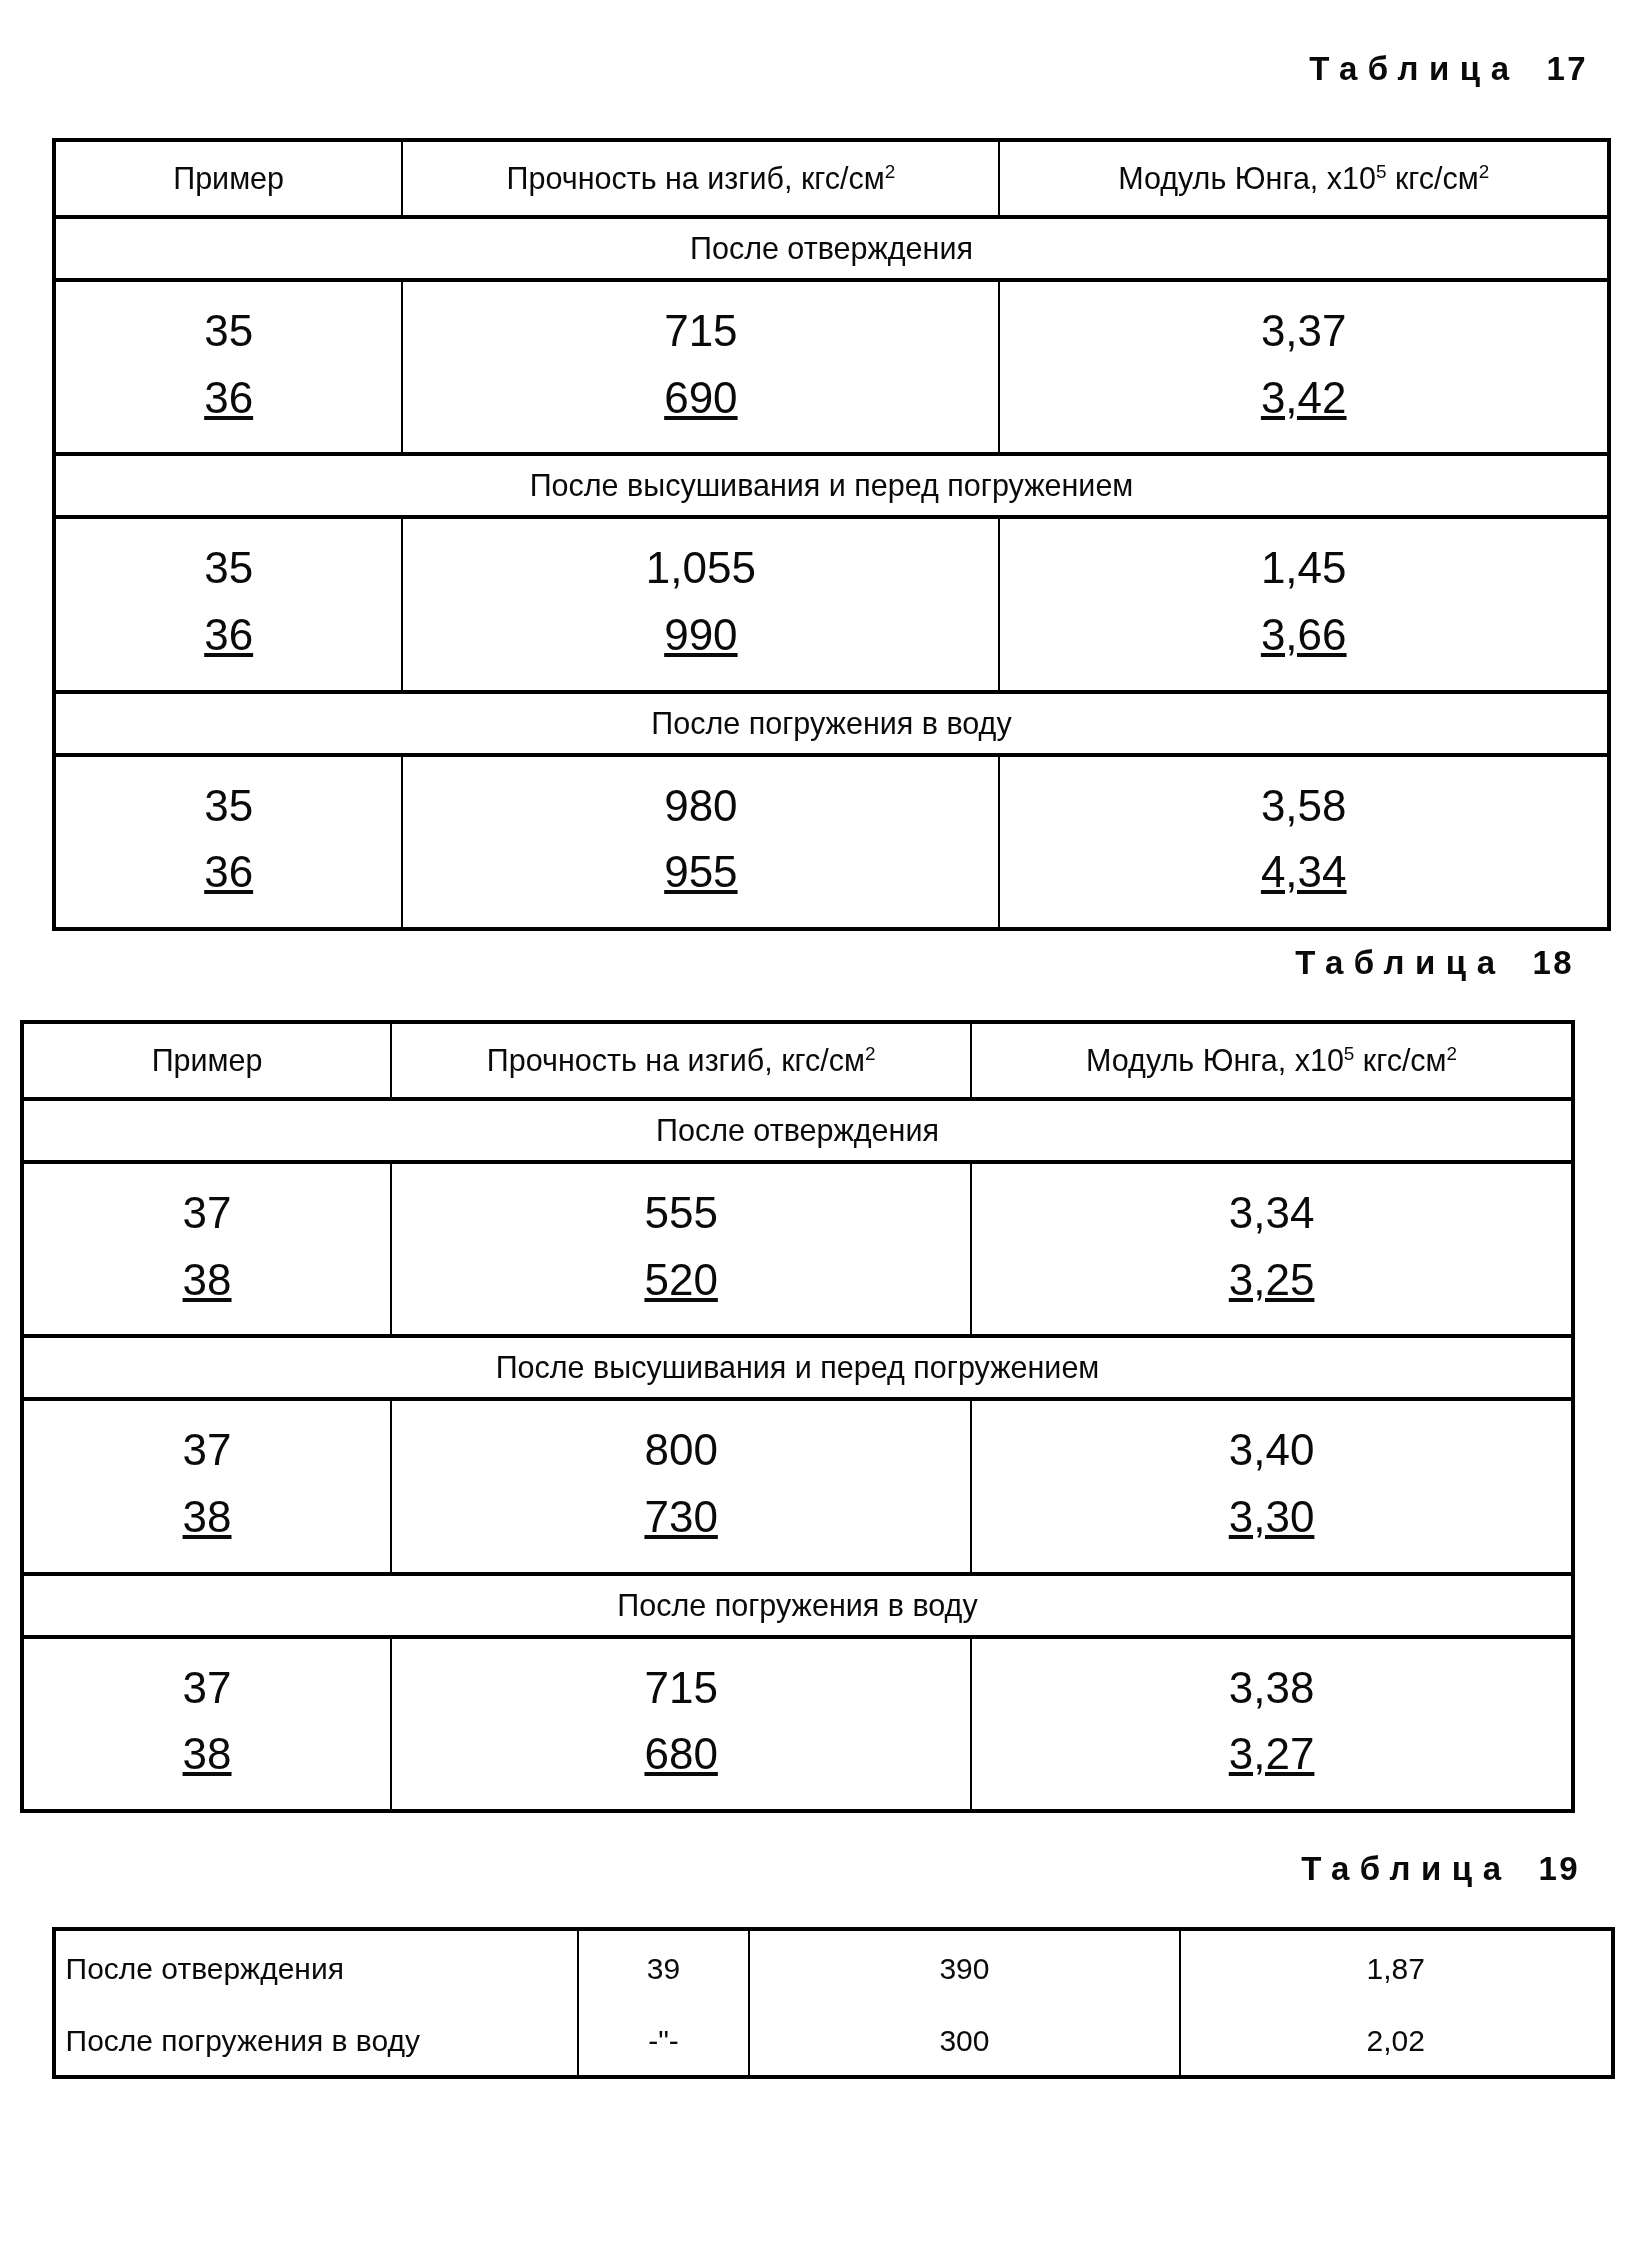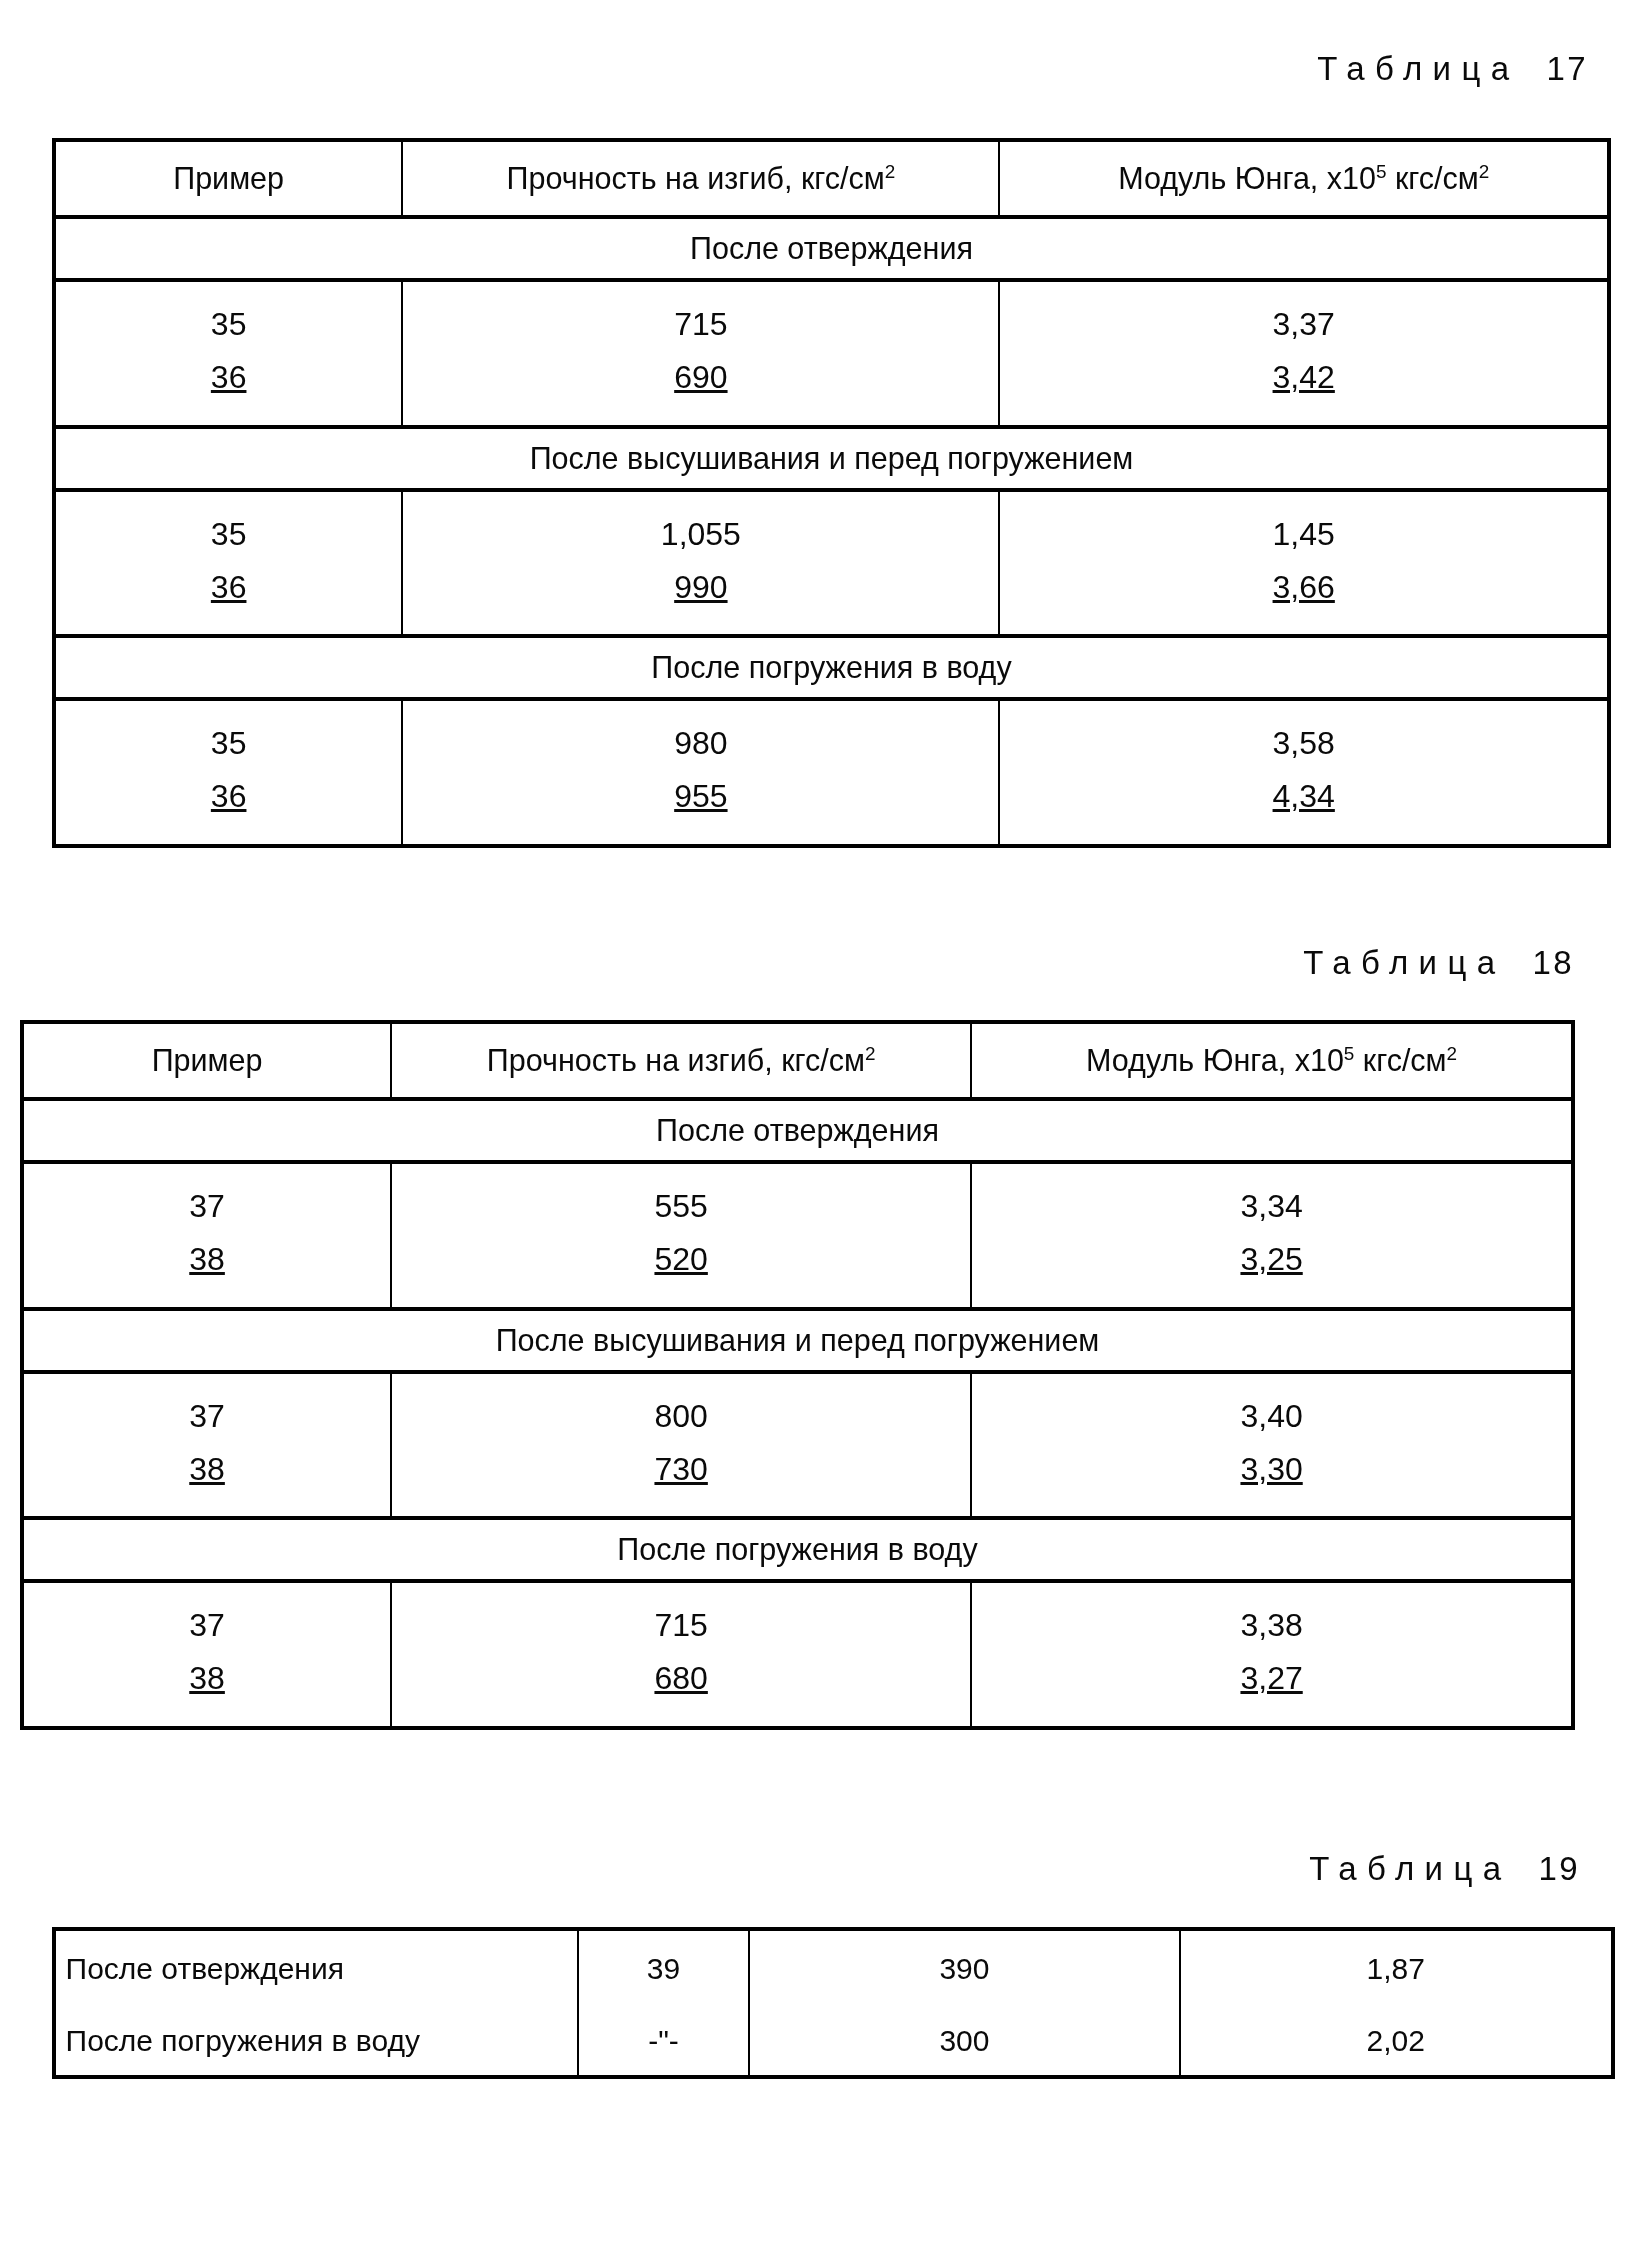--- a/index.html
+++ b/index.html
@@ -2,21 +2,21 @@
 <html style="font-size:13px"><head>
 <meta charset="utf-8">
 <style>
   html,body{margin:0;padding:0;}
   body{
     width:1630px;height:2261px;background:#ffffff;color:#0a0a0a;
     font-family:"Liberation Sans", sans-serif;position:relative;overflow:hidden;
   }
   .caption{
     position:absolute;display:flex;align-items:baseline;gap:27px;
-    font-size:33px;font-weight:400;color:#0a0a0a;white-space:nowrap;
+    font-size:33px;font-weight:700;color:#0a0a0a;white-space:nowrap;
   }
   .caption .word{letter-spacing:10.4px;}
   .caption .num{letter-spacing:2.4px;margin-top:36px;}
   #cap17{top:14.4px;right:42px;}
   #cap18{top:908px;right:56px;}
   #cap19{top:1814px;right:50px;}
 
   .tblwrap{position:absolute;}
   #t17{left:52px;top:98px;width:1559px;}
   #t18{left:20px;top:980px;width:1555px;}
@@ -29,21 +29,21 @@
   .t3 td{text-align:center;font-size:30.5px;line-height:1.15;}
   .t3 tr.hdr td{
     border-left:2.4px solid #000;border-right:2.4px solid #000;border-bottom:4px solid #000;
     padding:19px 3.2px;
   }
   .t3 tr.sec td{
     border-top:4px solid #000;border-bottom:4px solid #000;
     padding:12px 3.2px;
   }
   .t3 tr.data td{
-    border-left:2.4px solid #000;border-right:2.4px solid #000;font-size:32px;
+    border-left:2.4px solid #000;border-right:2.4px solid #000;font-size:44px;
   }
   .t3 tr.data.first td{padding:24px 3.2px 8px;}
   .t3 tr.data.last td{padding:8px 3.2px 29px;text-decoration:underline;}
 
   
   .t4 td{text-align:center;font-size:30px;line-height:1.2;border-left:2.4px solid #000;border-right:2.4px solid #000;}
   .t4 tr.hdr td{border-bottom:4px solid #000;padding:10.4px 3.2px;vertical-align:middle;}
   .t4 td.param{text-align:left;padding-left:9.6px;}
   .t4 tr.r1{height:77px;}
   .t4 tr.r2 td{vertical-align:bottom;padding-bottom:9.6px;}

